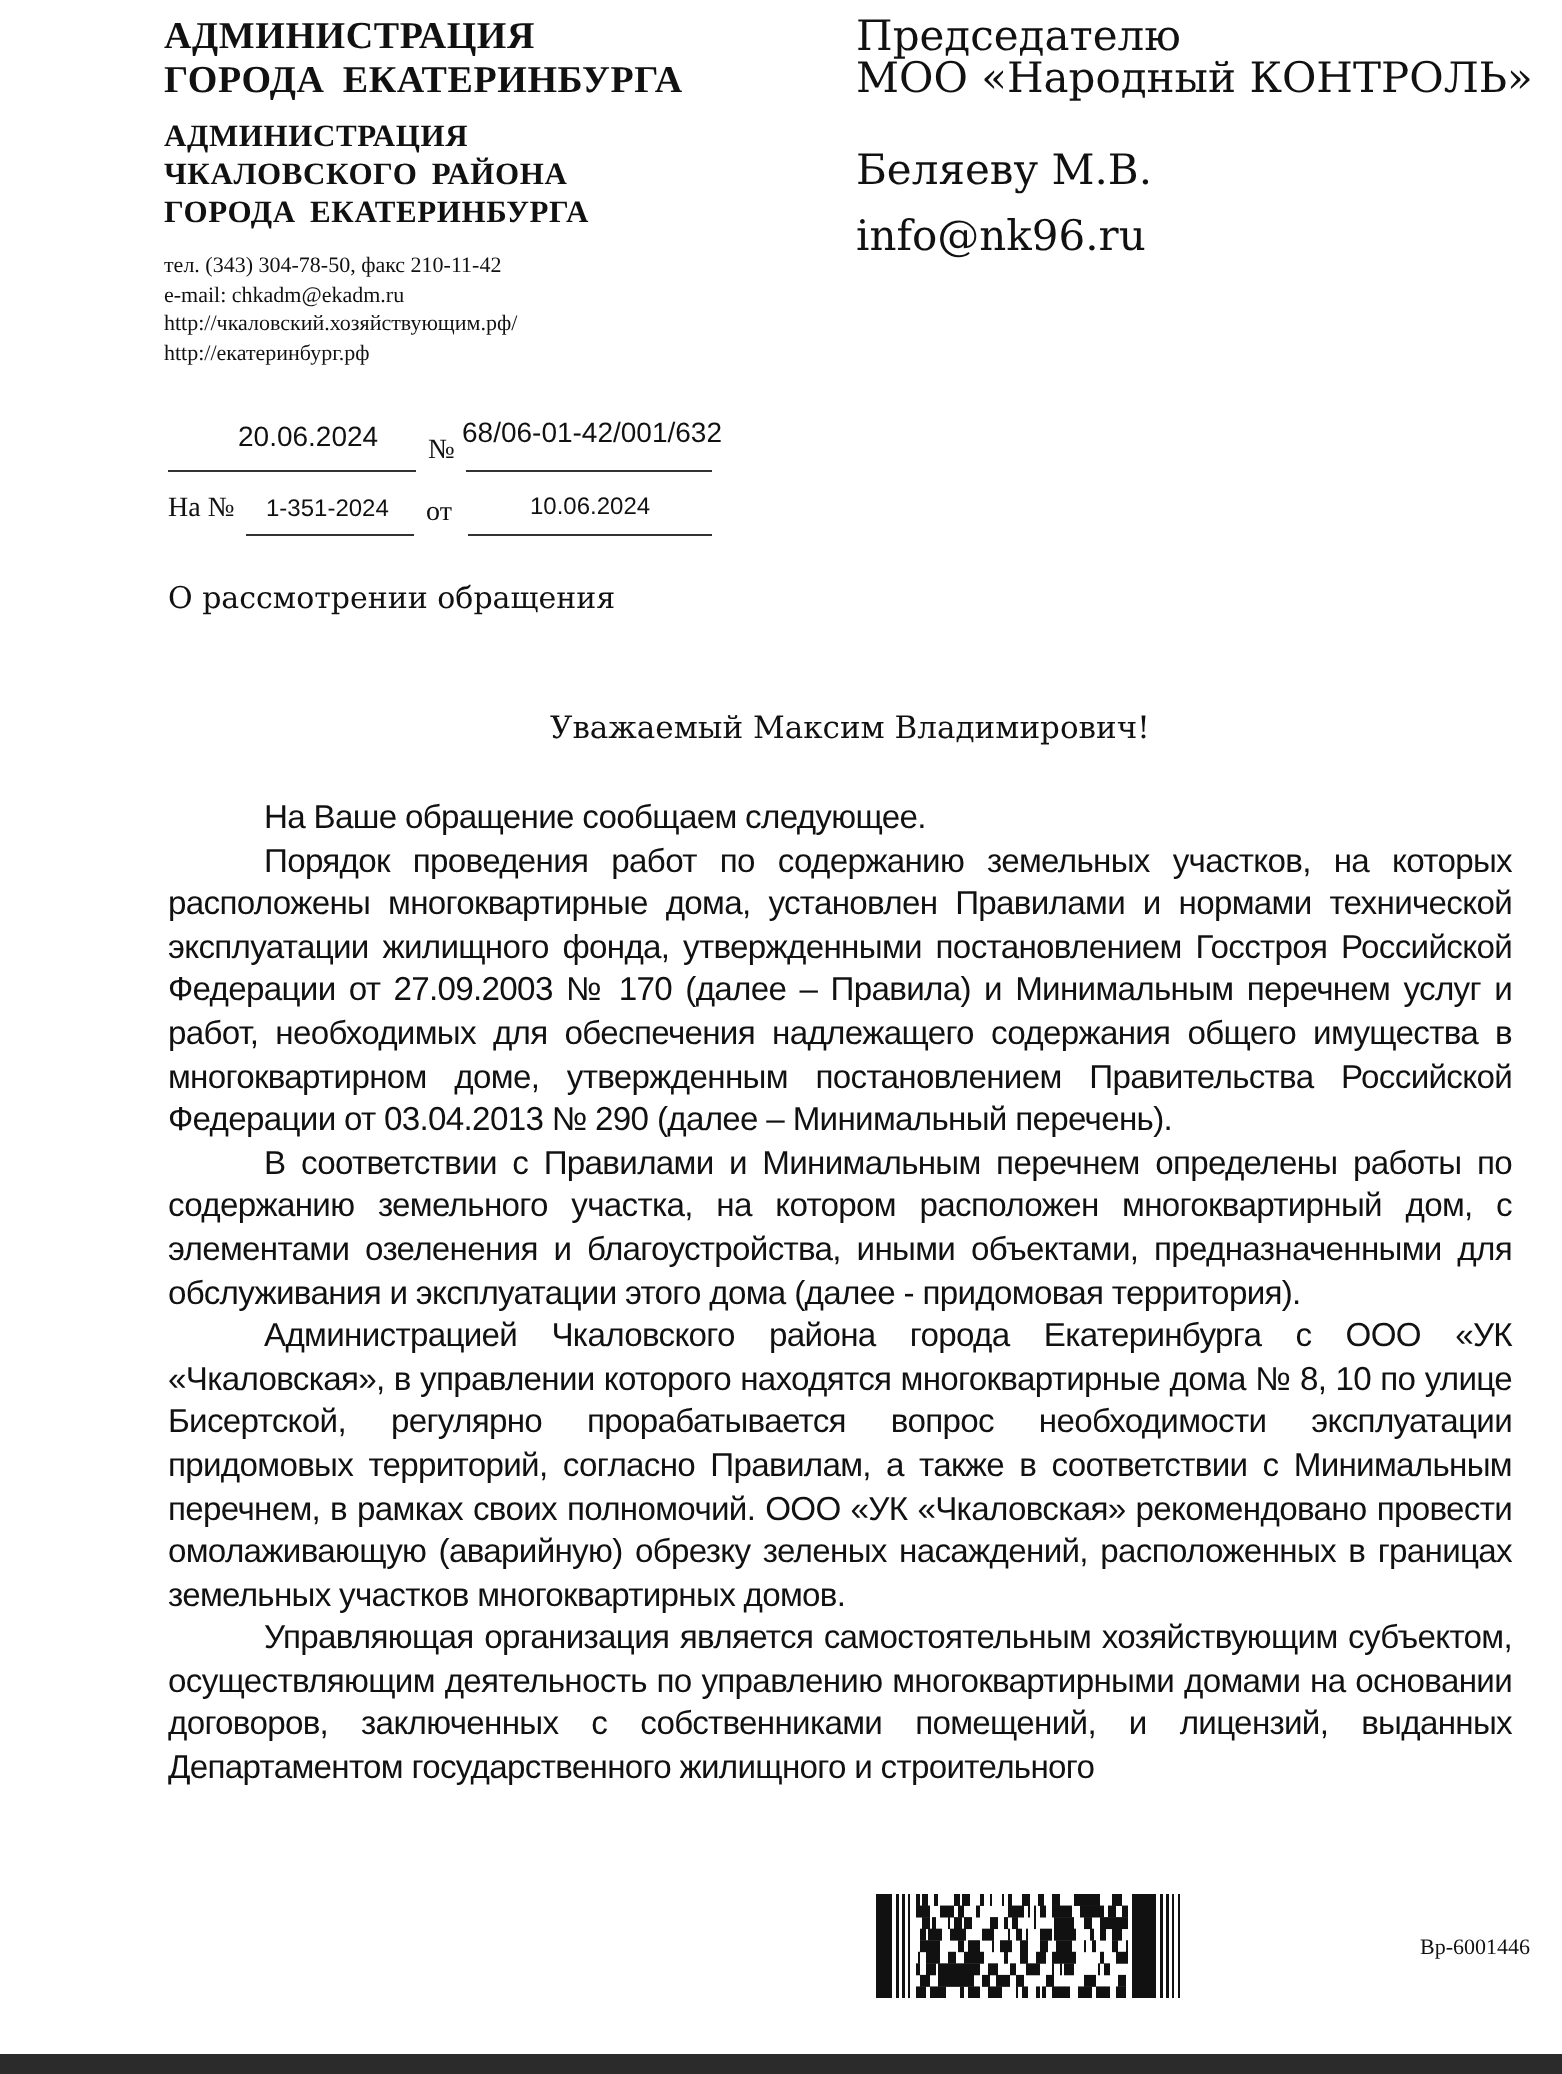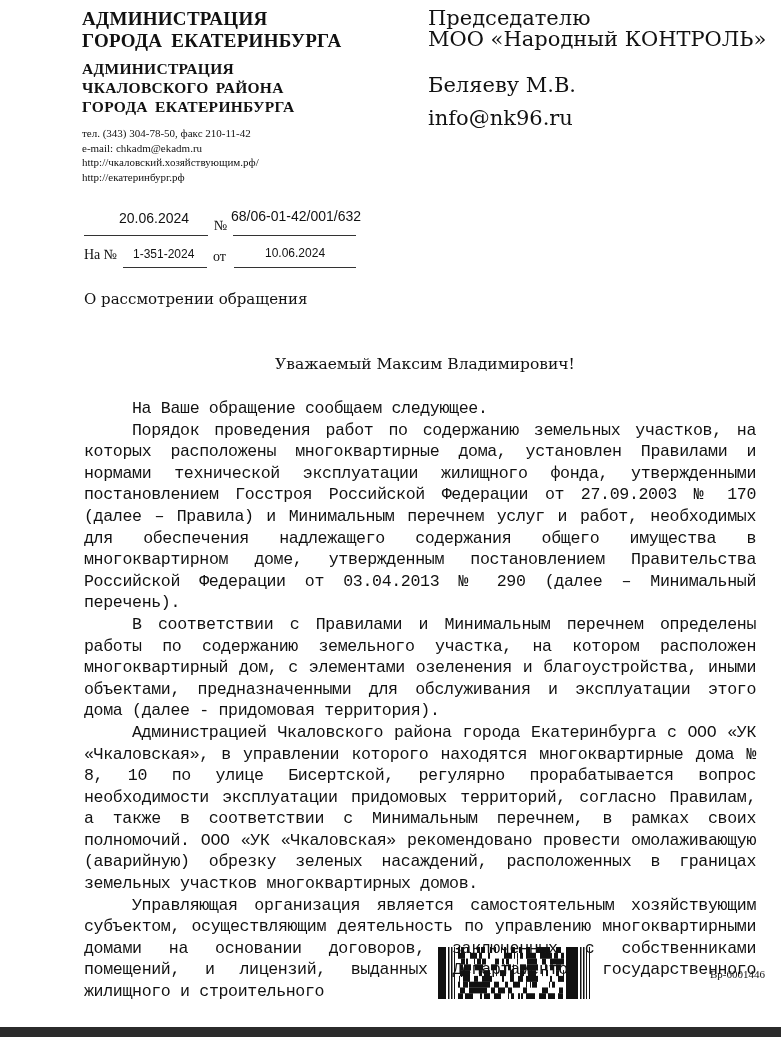--- a/index.html
+++ b/index.html
@@ -34,21 +34,21 @@
   .ref-line { left: 123px; top: 267px; width: 84px; }
   .ot-label { left: 213px; top: 249px; font-size: 14px; font-family: Liberation Serif, serif; }
   .ot-val { left: 265px; top: 246px; font-size: 12px; }
   .ot-line { left: 234px; top: 267px; width: 122px; }
 
   .subject { left: 84px; top: 290px; font-family: "DejaVu Serif", serif; font-size: 15px; }
   .salutation { left: 275px; top: 355px; font-family: "DejaVu Serif", serif; font-size: 15.5px; }
 
   .body-text {
     left: 84px; top: 398px; width: 672px;
-    font-family: Liberation Mono, monospace;
+    font-family: Liberation Sans, sans-serif;
     font-size: 16.6px; line-height: 21.6px; text-align: justify; letter-spacing: -0.35px;
   }
   .body-text p { margin: 0; text-indent: 48px; }
 
   .barcode { left: 438px; top: 947px; width: 160px; height: 52px; }
   .doc-code { left: 692px; top: 968px; font-size: 11px; margin-left: 18px; }
 
   .bottom-bar { left: 0; top: 1027px; width: 781px; height: 10px; background: #2b2b2b; }
 </style>
 </head>

